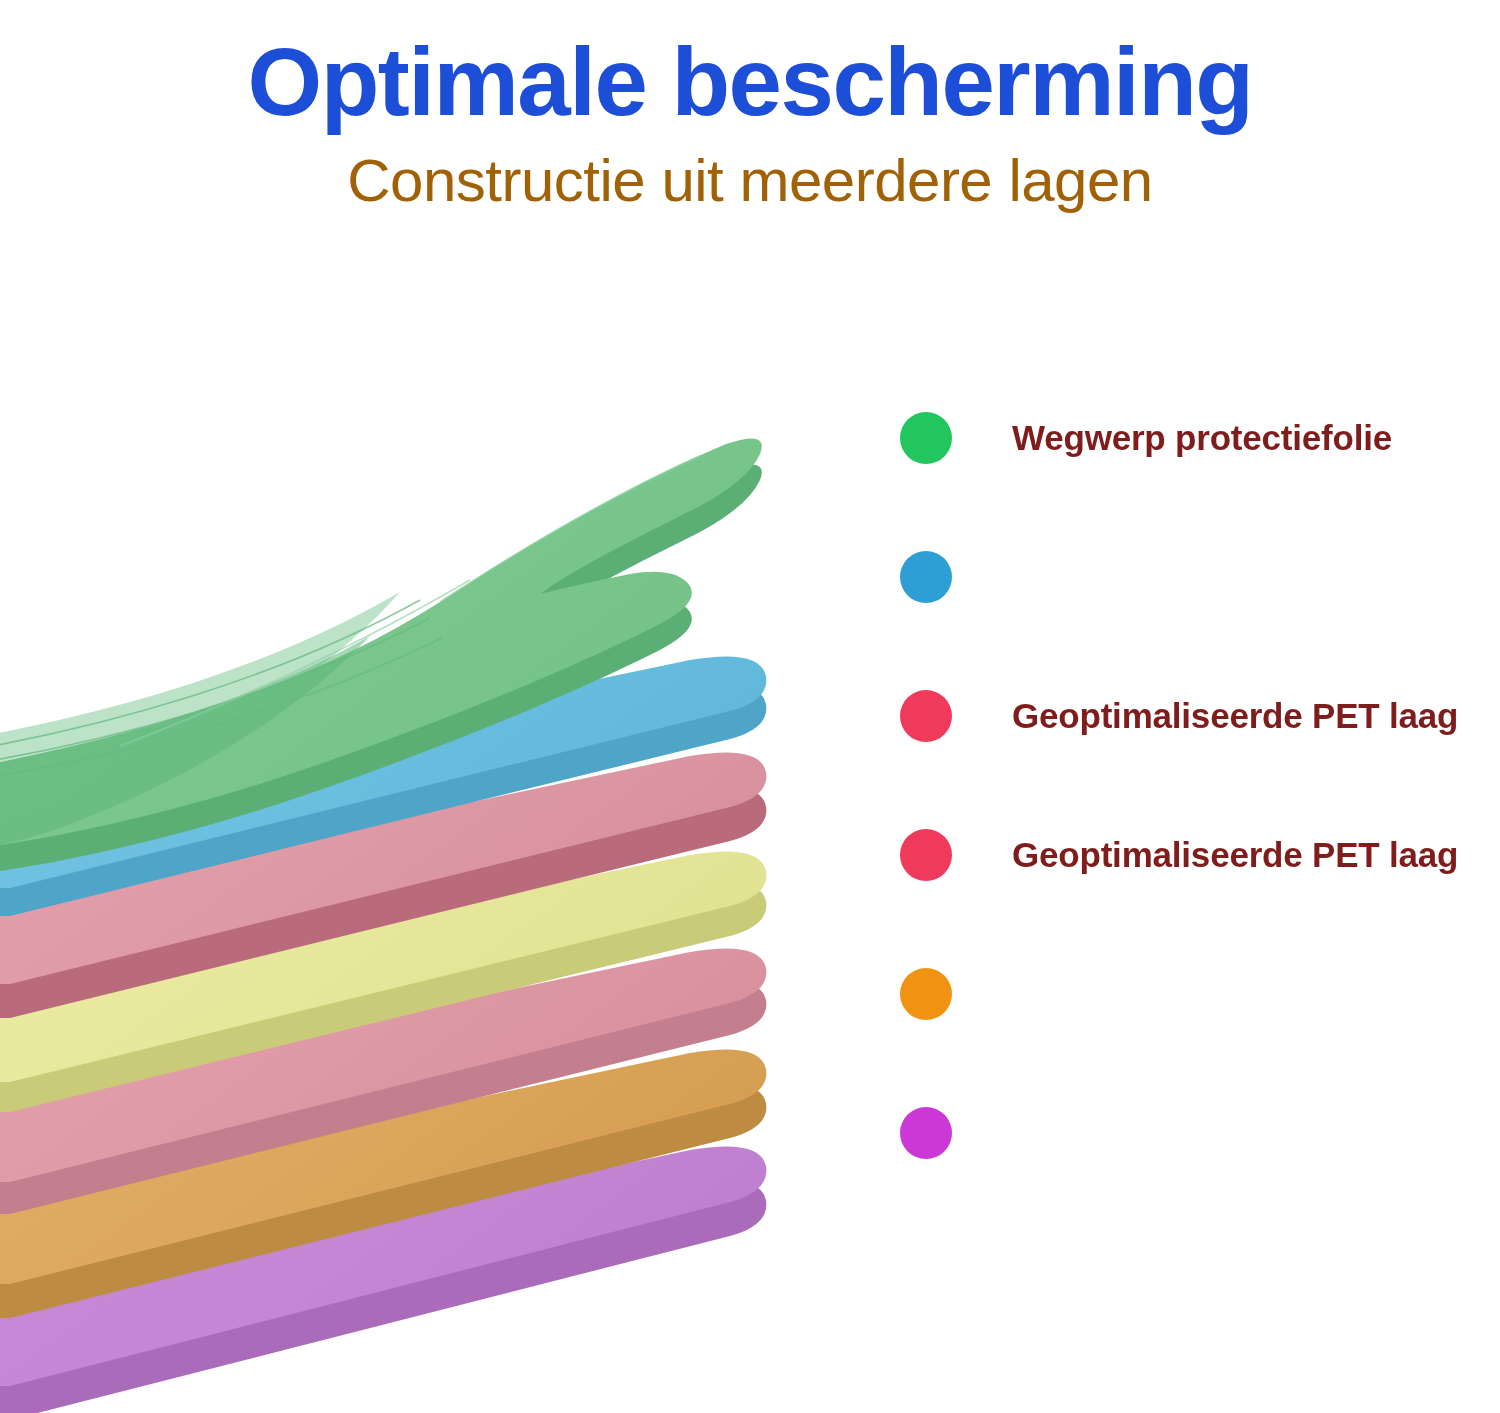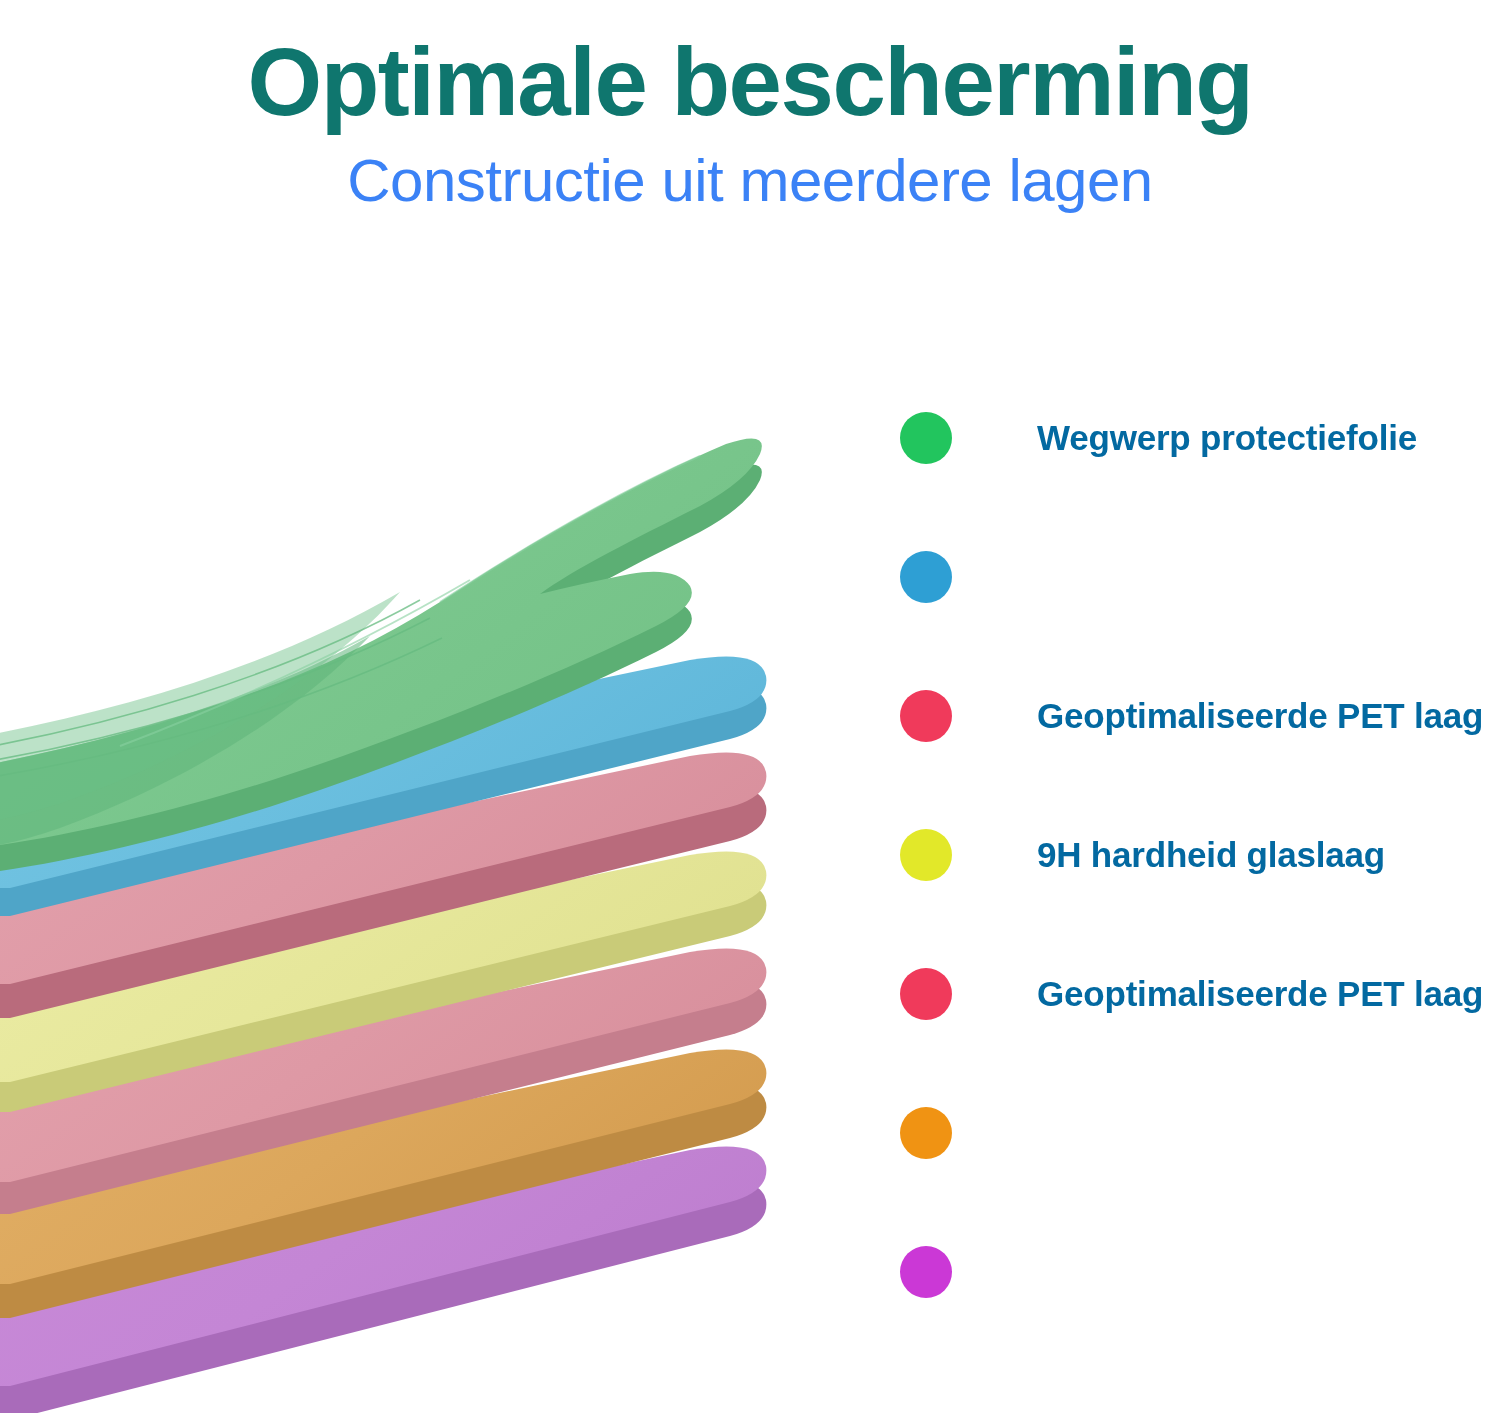--- a/index.html
+++ b/index.html
@@ -70,34 +70,34 @@
     align-items: center;
     height: 139px;
   }
   .legend-dot {
     width: 52px;
     height: 52px;
     border-radius: 50%;
     flex: 0 0 auto;
   }
   .legend-label {
-    margin-left: 85px;
+    margin-left: 60px;
     font-size: 35px;
     font-weight: 700;
-    color: #0369a1;
+    color: #7f1d1d;
     letter-spacing: -0.2px;
     white-space: nowrap;
   }
 </style>
 </head>
 <body style="background: rgb(255, 255, 255);">
 
 <div class="header">
-  <h1 class="title" style="color: #0f766e;">Optimale bescherming</h1>
-  <h2 class="subtitle" style="color: #3b82f6;">Constructie uit meerdere lagen</h2>
+  <h1 class="title" style="color: #1d4ed8;">Optimale bescherming</h1>
+  <h2 class="subtitle" style="color: #a16207;">Constructie uit meerdere lagen</h2>
 </div>
 
 <div class="illustration">
   <svg viewBox="0 0 860 1120" xmlns="http://www.w3.org/2000/svg">
     <defs>
       <linearGradient id="gPurple" x1="0" y1="0" x2="1" y2="0.4">
         <stop offset="0" stop-color="#C98AD8"></stop>
         <stop offset="0.55" stop-color="#C486D5"></stop>
         <stop offset="1" stop-color="#BE7ECF"></stop>
       </linearGradient>
@@ -222,24 +222,20 @@
 
   <div class="legend-row">
     <span class="legend-dot" style="background:#2E9FD4"></span>
   </div>
 
   <div class="legend-row">
     <span class="legend-dot" style="background:#F03A5B"></span>
     <span class="legend-label">Geoptimaliseerde PET laag</span>
   </div>
 
-  <div class="legend-row">
-    <span class="legend-dot" style="background:#E2E829"></span>
-    <span class="legend-label">9H hardheid glaslaag</span>
-  </div>
 
   <div class="legend-row">
     <span class="legend-dot" style="background:#F03A5B"></span>
     <span class="legend-label">Geoptimaliseerde PET laag</span>
   </div>
 
   <div class="legend-row">
     <span class="legend-dot" style="background:#F09313"></span>
   </div>
 

